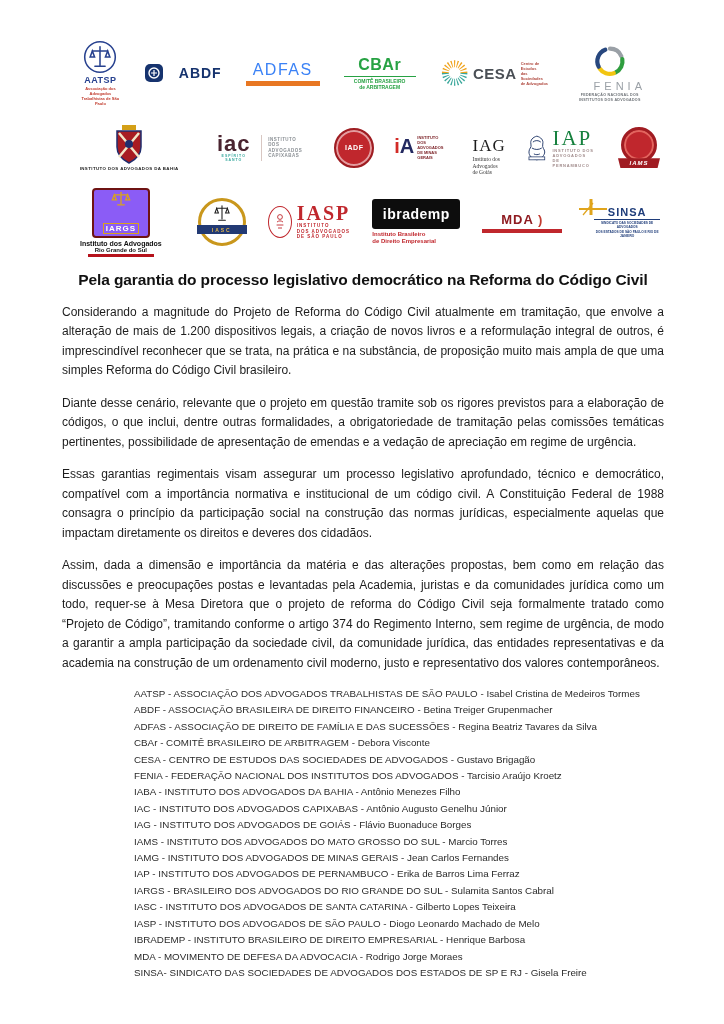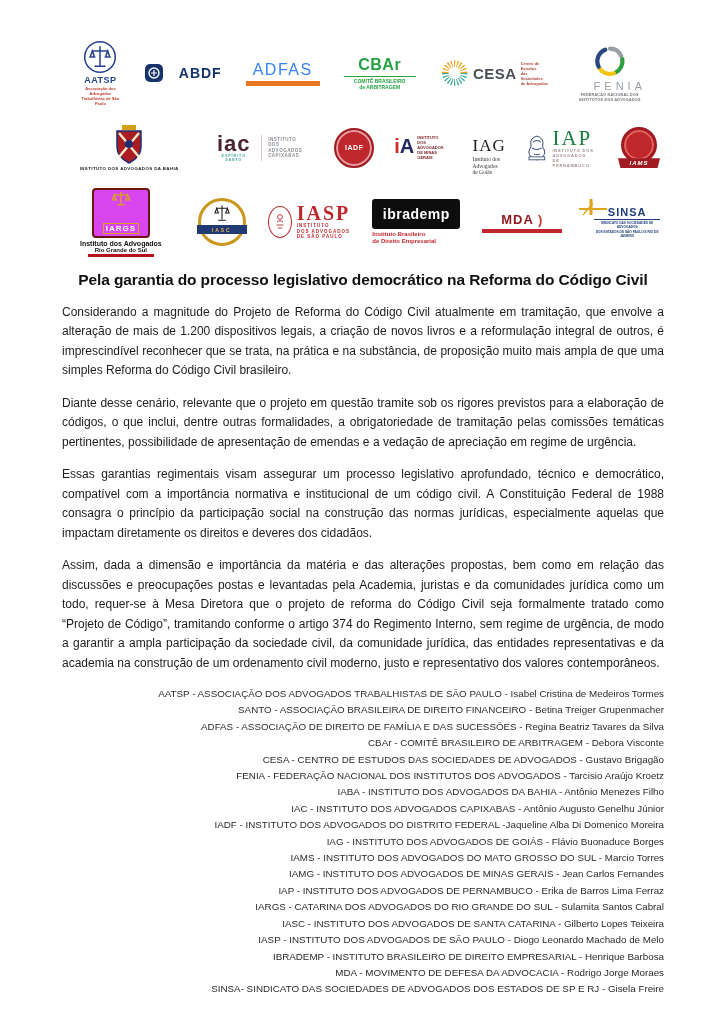--- a/index.html
+++ b/index.html
@@ -60,21 +60,21 @@
   .iap{flex-direction:row;gap:5px;align-items:center;}
   .iap-col{display:flex;flex-direction:column;align-items:flex-start;}
   .iap-word{font-family:"Liberation Serif",serif;font-size:21px;line-height:20px;color:#15803d;letter-spacing:2px;}
   .iap-cap{font-size:4px;line-height:5px;font-weight:700;color:#a08a8a;letter-spacing:.8px;text-align:left;}
   
   .iams-medal{width:30px;height:30px;border-radius:50%;background:#c0272d;border:3px solid #a01c22;box-shadow:inset 0 0 0 2px #e2655f;}
   .iams-ribbon{width:42px;height:10px;margin-top:-5px;background:#a01c22;clip-path:polygon(0 0,100% 0,94% 100%,6% 100%);display:flex;align-items:center;justify-content:center;}
   .iams-word{font-size:6px;font-weight:800;font-style:italic;color:#fff;letter-spacing:1px;}
   
   .iargs{width:130px;}
-  .iargs-badge{width:54px;height:46px;background:#d946ef;border:2px solid #6e1313;border-radius:4px;display:flex;flex-direction:column;align-items:center;justify-content:center;gap:16px;}
+  .iargs-badge{width:54px;height:46px;background:#8b5cf6;border:2px solid #6e1313;border-radius:4px;display:flex;flex-direction:column;align-items:center;justify-content:center;gap:16px;}
   .iargs-word{font-size:8px;font-weight:800;color:#fff;letter-spacing:1px;border:1px solid #d9a41b;padding:0 2px;}
   .iargs-cap1{font-size:7px;font-weight:800;color:#111;margin-top:2px;}
   .iargs-cap2{font-size:6px;font-weight:800;color:#111;}
   .iargs-redline{width:66px;height:2.5px;background:#b5121b;margin-top:1.5px;}
   
   .iasc-seal{position:relative;width:42px;height:42px;border-radius:50%;border:3px solid #c9971c;background:#fff;display:flex;align-items:flex-start;justify-content:center;}
   .iasc-band{position:absolute;left:-4px;top:24px;width:50px;height:9px;background:#223a74;display:flex;align-items:center;justify-content:center;}
   .iasc-word{font-size:5px;font-weight:800;color:#e3b54a;letter-spacing:2px;}
   
   .iasp{flex-direction:row;gap:5px;align-items:center;}
@@ -92,21 +92,21 @@
   .mda-strip{width:80px;height:4px;background:#c0272d;margin-top:2px;}
   
   .sinsa{position:relative;padding-left:10px;}
   .sinsa-cross{position:absolute;left:-6px;top:-8px;}
   .sinsa-word{font-size:11px;font-weight:800;color:#1f3d7a;letter-spacing:1px;}
   .sinsa-cap{font-size:3.2px;line-height:4.2px;font-weight:700;color:#1f3d7a;border-top:1px solid #1f3d7a;margin-top:1px;padding-top:1px;}
 
   
   .title{font-size:15.5px;font-weight:700;color:#111;text-align:center;margin:14px 0 14px;letter-spacing:-.1px;}
   .body-text p{font-size:12px;line-height:19.5px;text-align:justify;margin:0 0 13px;color:#1d1d1d;}
-  .sign-list{list-style:none;margin:4px 0 0 72px;padding:0;text-align:right;}
+  .sign-list{list-style:none;margin:4px 0 0 72px;padding:0;}
   .sign-list li{font-size:9.8px;line-height:16.4px;color:#2b2b2b;white-space:nowrap;}
 </style>
 </head>
 <body>
 
 <div class="page">
 
   <header>
 
     <div class="logo-row row1">
@@ -308,33 +308,32 @@
 
   <main class="body-text">
     <p>Considerando a magnitude do Projeto de Reforma do Código Civil atualmente em tramitação, que envolve a alteração de mais de 1.200 dispositivos legais, a criação de novos livros e a reformulação integral de outros, é imprescindível reconhecer que se trata, na prática e na substância, de proposição muito mais ampla de que uma simples Reforma do Código Civil brasileiro.</p>
     <p>Diante desse cenário, relevante que o projeto em questão tramite sob os rigores previstos para a elaboração de códigos, o que inclui, dentre outras formalidades, a obrigatoriedade de tramitação pelas comissões temáticas pertinentes, possibilidade de apresentação de emendas e a vedação de apreciação em regime de urgência.</p>
     <p>Essas garantias regimentais visam assegurar um processo legislativo aprofundado, técnico e democrático, compatível com a importância normativa e institucional de um código civil. A Constituição Federal de 1988 consagra o princípio da participação social na construção das normas jurídicas, especialmente aquelas que impactam diretamente os direitos e deveres dos cidadãos.</p>
     <p>Assim, dada a dimensão e importância da matéria e das alterações propostas, bem como em relação das discussões e preocupações postas e levantadas pela Academia, juristas e da comunidades jurídica como um todo, requer-se à Mesa Diretora que o projeto de reforma do Código Civil seja formalmente tratado como “Projeto de Código”, tramitando conforme o artigo 374 do Regimento Interno, sem regime de urgência, de modo a garantir a ampla participação da sociedade civil, da comunidade jurídica, das entidades representativas e da academia na construção de um ordenamento civil moderno, justo e representativo dos valores contemporâneos.</p>
   </main>
 
   <ol class="sign-list">
     <li>AATSP - ASSOCIAÇÃO DOS ADVOGADOS TRABALHISTAS DE SÃO PAULO - Isabel Cristina de Medeiros Tormes</li>
-    <li>SANTO - ASSOCIAÇÃO BRASILEIRA DE DIREITO FINANCEIRO - Betina Treiger Grupenmacher</li>
+    <li>ABDF - ASSOCIAÇÃO BRASILEIRA DE DIREITO FINANCEIRO - Betina Treiger Grupenmacher</li>
     <li>ADFAS - ASSOCIAÇÃO DE DIREITO DE FAMÍLIA E DAS SUCESSÕES - Regina Beatriz Tavares da Silva</li>
     <li>CBAr - COMITÊ BRASILEIRO DE ARBITRAGEM - Debora Visconte</li>
     <li>CESA - CENTRO DE ESTUDOS DAS SOCIEDADES DE ADVOGADOS - Gustavo Brigagão</li>
     <li>FENIA - FEDERAÇÃO NACIONAL DOS INSTITUTOS DOS ADVOGADOS - Tarcisio Araújo Kroetz</li>
     <li>IABA - INSTITUTO DOS ADVOGADOS DA BAHIA - Antônio Menezes Filho</li>
     <li>IAC - INSTITUTO DOS ADVOGADOS CAPIXABAS - Antônio Augusto Genelhu Júnior</li>
-    <li>IADF - INSTITUTO DOS ADVOGADOS DO DISTRITO FEDERAL -Jaqueline Alba Di Domenico Moreira</li>
     <li>IAG - INSTITUTO DOS ADVOGADOS DE GOIÁS - Flávio Buonaduce Borges</li>
     <li>IAMS - INSTITUTO DOS ADVOGADOS DO MATO GROSSO DO SUL - Marcio Torres</li>
     <li>IAMG - INSTITUTO DOS ADVOGADOS DE MINAS GERAIS - Jean Carlos Fernandes</li>
     <li>IAP - INSTITUTO DOS ADVOGADOS DE PERNAMBUCO - Erika de Barros Lima Ferraz</li>
-    <li>IARGS - CATARINA DOS ADVOGADOS DO RIO GRANDE DO SUL - Sulamita Santos Cabral</li>
+    <li>IARGS - BRASILEIRO DOS ADVOGADOS DO RIO GRANDE DO SUL - Sulamita Santos Cabral</li>
     <li>IASC - INSTITUTO DOS ADVOGADOS DE SANTA CATARINA - Gilberto Lopes Teixeira</li>
     <li>IASP - INSTITUTO DOS ADVOGADOS DE SÃO PAULO  - Diogo Leonardo Machado de Melo</li>
     <li>IBRADEMP - INSTITUTO BRASILEIRO DE DIREITO EMPRESARIAL - Henrique Barbosa</li>
     <li>MDA - MOVIMENTO DE DEFESA DA ADVOCACIA  - Rodrigo Jorge Moraes</li>
     <li>SINSA- SINDICATO DAS SOCIEDADES DE ADVOGADOS DOS ESTADOS DE SP E RJ - Gisela Freire</li>
   </ol>
 
 </div>
 
 </body></html>

